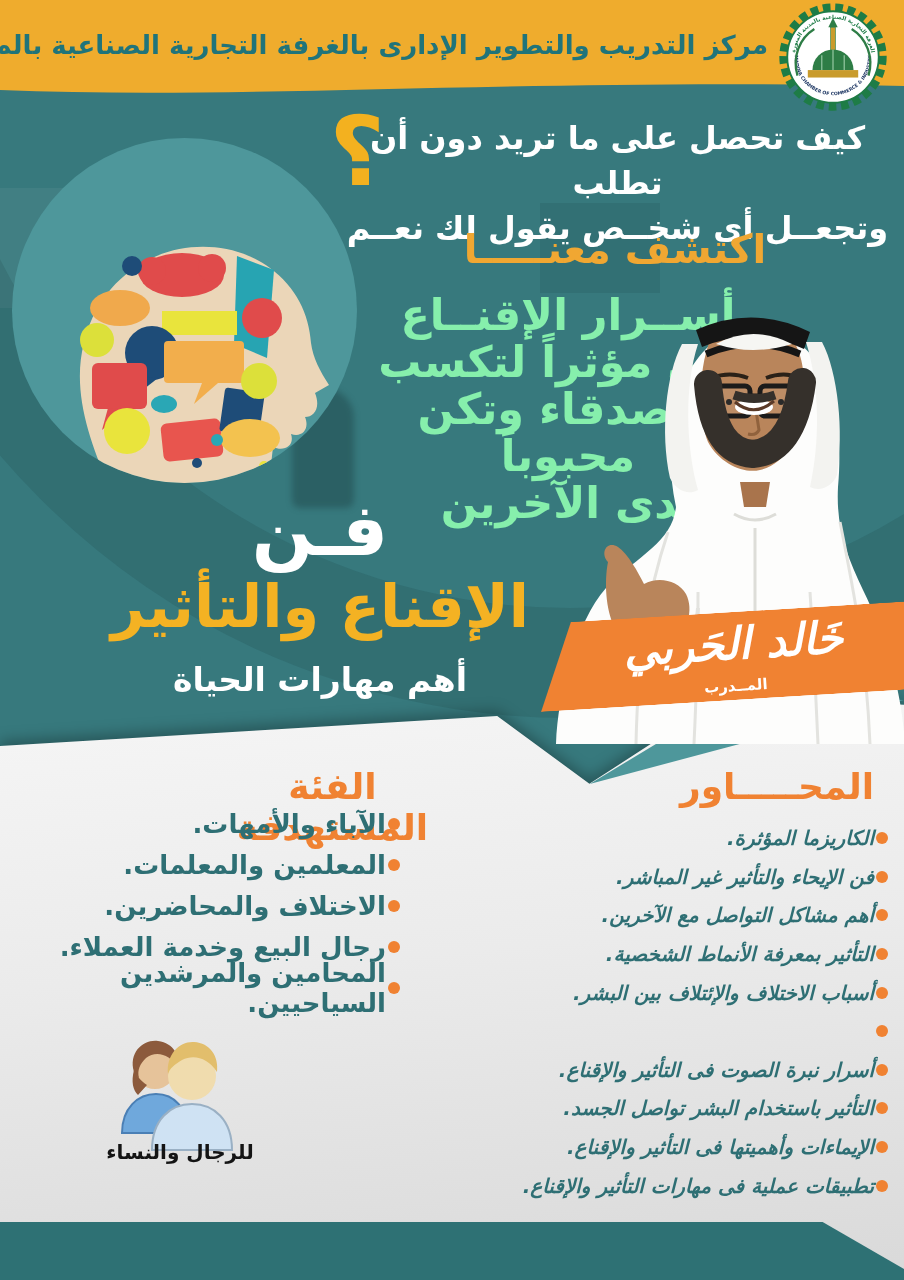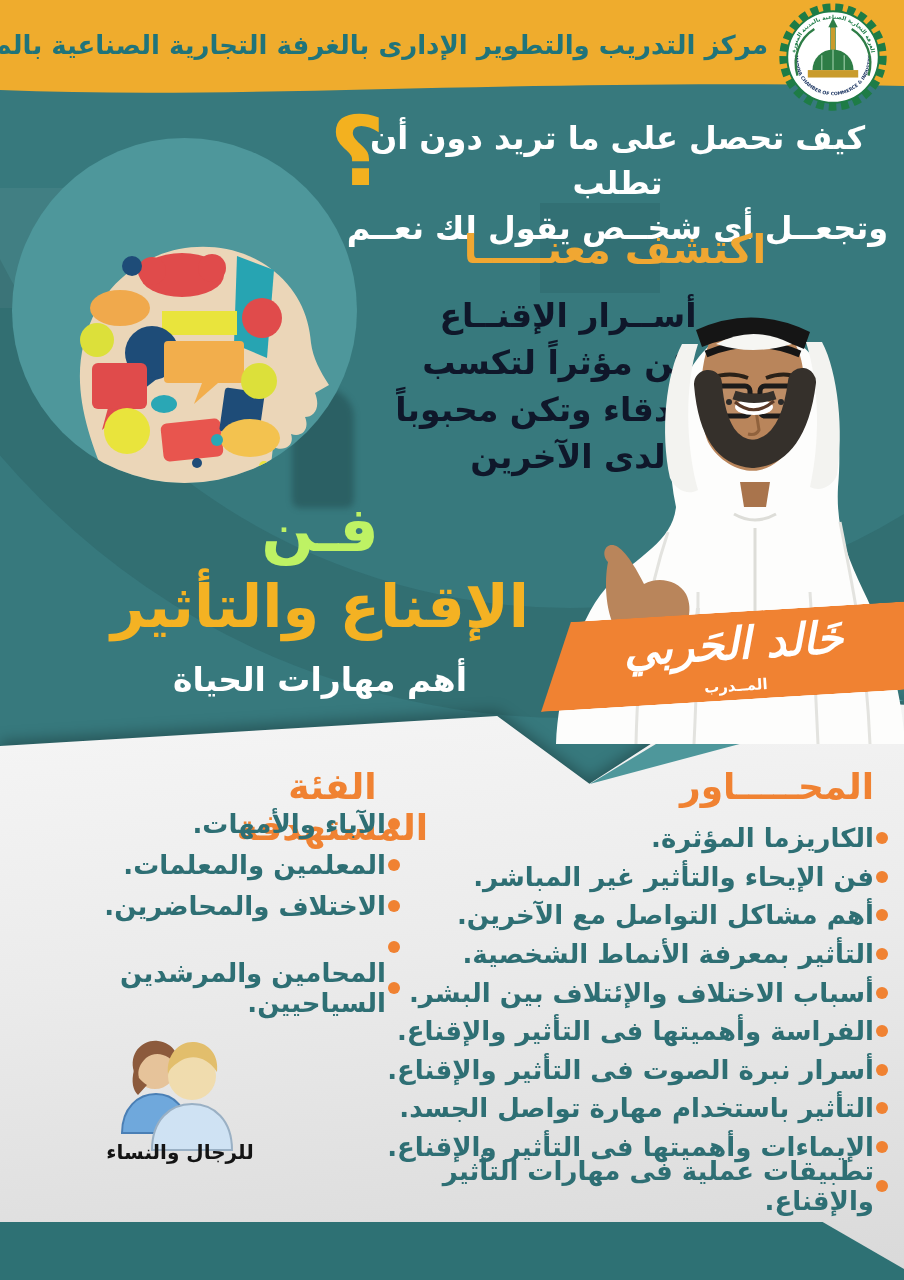--- a/index.html
+++ b/index.html
@@ -24,44 +24,44 @@
     border-radius:30px 30px 8px 8px;filter:blur(3px);z-index:1;}
   .brain-circle{position:absolute;left:12px;top:138px;width:345px;height:345px;border-radius:50%;
     background:#4E979B;overflow:hidden;z-index:2;}
   .qmark{position:absolute;left:312px;top:104px;width:90px;font-size:96px;line-height:1;font-weight:700;
     color:#F3B11F;z-index:3;text-align:center;}
   .headline{position:absolute;top:116px;left:335px;width:565px;direction:rtl;text-align:center;
     color:#FFFFFF;font-size:32px;font-weight:700;line-height:45px;z-index:3;}
   .discover{position:absolute;top:226px;left:350px;width:530px;direction:rtl;text-align:center;
     color:#F0A732;font-size:40px;font-weight:700;z-index:3;}
   .secrets{position:absolute;top:292px;left:358px;width:420px;direction:rtl;text-align:center;
-    color:#0f172a;font-size:33px;font-weight:700;line-height:47px;z-index:3;}
+    color:#86efac;font-size:43px;font-weight:700;line-height:47px;z-index:3;}
   .title-block{position:absolute;top:490px;left:55px;width:530px;text-align:center;direction:rtl;z-index:3;}
-  .title-word{font-size:62px;font-weight:700;color:#bef264;line-height:80px;}
+  .title-word{font-size:72px;font-weight:700;color:#ffffff;line-height:80px;}
   .title-main{font-size:59px;font-weight:700;color:#F4B223;line-height:74px;}
   .title-sub{font-size:33px;font-weight:700;color:#fff;line-height:44px;margin-top:14px;}
   .man{position:absolute;left:548px;top:292px;width:356px;height:452px;z-index:5;}
   .name-band{position:absolute;left:538px;top:612px;width:392px;height:88px;background:#F08232;
     transform:rotate(-3.5deg);clip-path:polygon(9% 0,100% 0,100% 100%,0 100%);z-index:6;}
   .trainer-name{position:absolute;top:6px;left:0;width:100%;text-align:center;direction:rtl;
     color:#fff;font-size:44px;font-weight:700;font-style:italic;}
   .trainer-role{position:absolute;bottom:5px;left:30%;width:40%;text-align:center;direction:rtl;
     color:#fff;font-size:15px;font-weight:700;}
   
   .gray-wrap{position:absolute;top:690px;left:0;width:904px;height:590px;z-index:3;
     filter:drop-shadow(0 -5px 7px rgba(0,0,0,.28));}
   .gray{width:100%;height:100%;background:linear-gradient(175deg,#F6F6F6 0%,#EBEBEB 45%,#D9D9D9 100%);
     clip-path:polygon(0 9.5%,55% 4.4%,65.2% 15.9%,80% 1.2%,100% 2.5%,100% 100%,0 100%);}
   .wedge{position:absolute;top:690px;left:580px;width:324px;height:100px;background:#4E979B;
     clip-path:polygon(3% 94%,49% 4%,100% 10%);z-index:4;}
   .col-heading{position:absolute;direction:rtl;font-size:36px;font-weight:700;color:#F08232;z-index:7;}
   .topics-heading{top:766px;right:30px;}
   .audience-heading{top:766px;left:190px;width:285px;text-align:center;}
   .list{position:absolute;direction:rtl;z-index:7;color:#2E6F74;font-weight:700;}
-  .topics-list{top:819px;right:16px;width:560px;font-size:26px;}
+  .topics-list{top:819px;right:16px;width:560px;font-size:20px;font-style:italic;}
   .topics-list .li{height:38.6px;}
   .audience-list{top:803px;right:504px;width:400px;font-size:26px;}
   .audience-list .li{height:41px;}
   .li{display:flex;align-items:center;gap:2px;}
   .bullet{width:12px;height:12px;border-radius:50%;background:#F08232;flex:0 0 auto;}
   .people{position:absolute;left:100px;top:1028px;width:150px;height:125px;z-index:7;}
   .gender-note{position:absolute;left:62px;top:1140px;width:236px;text-align:center;direction:rtl;
     font-size:20px;font-weight:700;color:#141414;z-index:7;}
   .bottom-band{position:absolute;top:1222px;left:0;width:904px;height:58px;background:#2E7174;
     clip-path:polygon(0 0,91% 0,100% 81%,100% 100%,0 100%);z-index:8;}
@@ -217,29 +217,28 @@
     <div class="li">
         <span class="bullet"></span>
         <span>التأثير بمعرفة الأنماط الشخصية.</span>
       </div>
     <div class="li">
         <span class="bullet"></span>
         <span>أسباب الاختلاف والإئتلاف بين البشر.</span>
       </div>
     <div class="li">
         <span class="bullet"></span>
-        <span>الفراسة وأهميتها فى التأثير والإقناع.</span>
       </div>
     <div class="li">
         <span class="bullet"></span>
         <span>أسرار نبرة الصوت فى التأثير والإقناع.</span>
       </div>
     <div class="li">
         <span class="bullet"></span>
-        <span>التأثير باستخدام مهارة تواصل الجسد.</span>
+        <span>التأثير باستخدام البشر تواصل الجسد.</span>
       </div>
     <div class="li">
         <span class="bullet"></span>
         <span>الإيماءات وأهميتها فى التأثير والإقناع.</span>
       </div>
     <div class="li">
         <span class="bullet"></span>
         <span>تطبيقات عملية فى مهارات التأثير والإقناع.</span>
       </div>
   </div>
@@ -252,20 +251,21 @@
     <div class="li">
         <span class="bullet"></span>
         <span>المعلمين والمعلمات.</span>
       </div>
     <div class="li">
         <span class="bullet"></span>
         <span>الاختلاف والمحاضرين.</span>
       </div>
     <div class="li">
         <span class="bullet"></span>
+        <span>رجال البيع وخدمة العملاء.</span>
       </div>
     <div class="li">
         <span class="bullet"></span>
         <span>المحامين والمرشدين السياحيين.</span>
       </div>
   </div>
 
   <svg class="people" viewBox="0 0 150 125">
     <path d="M22,105 C22,80 38,66 56,66 C74,66 88,80 88,105 Z" fill="#6FA8DC" stroke="#4A7FB5" stroke-width="2"></path>
     <circle cx="55" cy="40" r="21" fill="#E6C39A"></circle>

